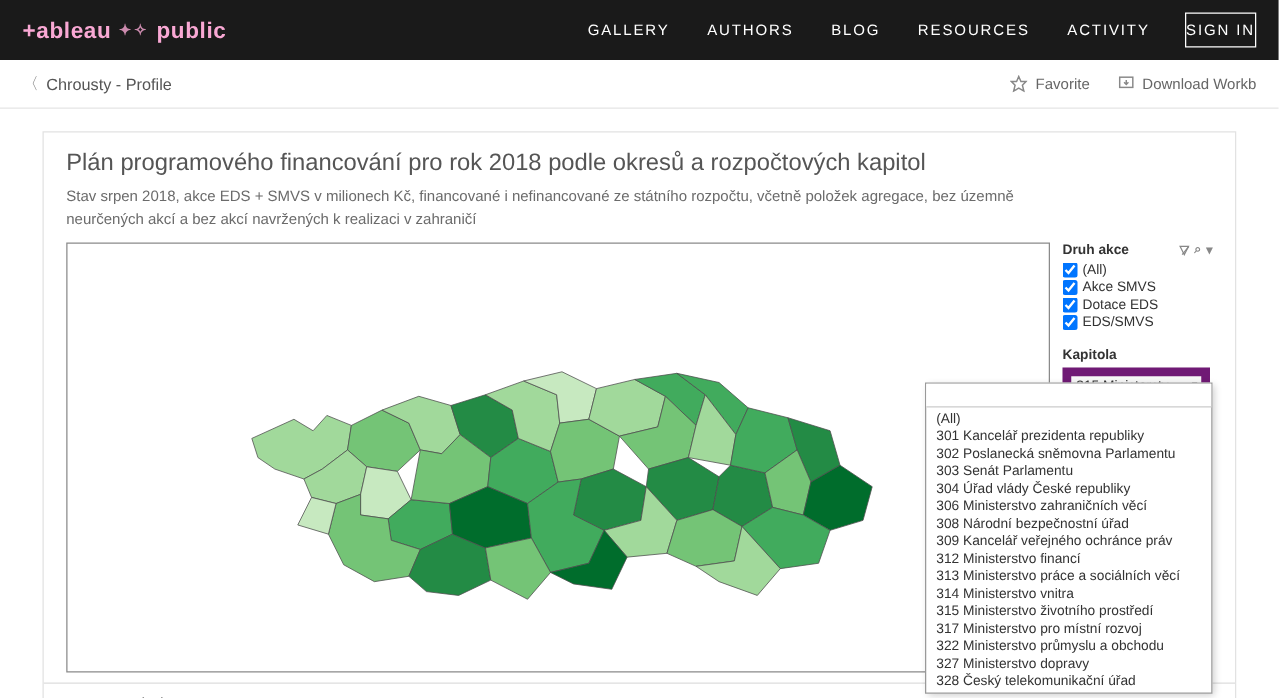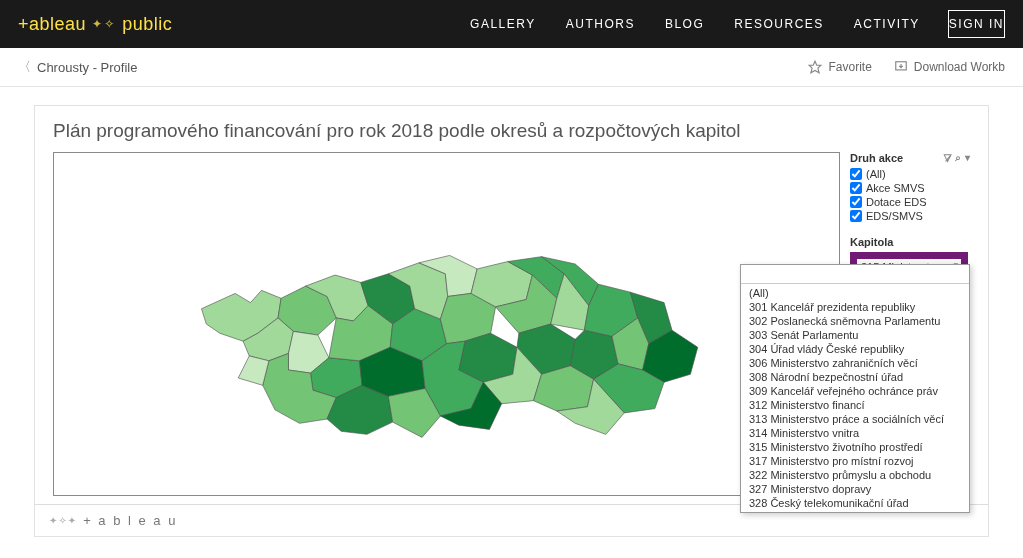--- a/index.html
+++ b/index.html
@@ -1,19 +1,19 @@
 <!DOCTYPE html>
 <html><head>
 <meta charset="utf-8">
 <style>
   * { box-sizing: border-box; margin: 0; padding: 0; }
   body { font-family: "Helvetica Neue", Arial, sans-serif; background: #fff; color: #333; width: 1023px; }
   
   .topnav { background: #1a1a1a; height: 48px; display: flex; align-items: center; padding: 0 18px; }
-  .logo { color: #fde047; font-size: 18px; font-weight: 400; letter-spacing: 0.5px; display: flex; align-items: center; gap: 6px; }
+  .logo { color: #f9a8d4; font-size: 18px; font-weight: 700; letter-spacing: 0.5px; display: flex; align-items: center; gap: 6px; }
   .logo .plus { font-size: 12px; letter-spacing: 2px; opacity: .8; }
   .nav-spacer { flex: 1; }
   .nav-links { display: flex; gap: 30px; }
   .nav-link { color: #fff; font-size: 12px; letter-spacing: 1.5px; text-decoration: none; cursor: pointer; }
   .signin { border: 1px solid #fff; padding: 6px 0; color: #fff; font-size: 12px; letter-spacing: 1.5px; margin-left: 28px; cursor: pointer; }
   
   .subbar { display: flex; align-items: center; padding: 10px 18px; border-bottom: 1px solid #e5e5e5; font-size: 13px; color: #555; }
   .back-chevron { margin-right: 6px; color: #888; }
   .subbar-spacer { flex: 1; }
   .sub-action { display: flex; align-items: center; gap: 6px; color: #666; font-size: 12px; margin-left: 22px; cursor: pointer; }
@@ -81,20 +81,21 @@
         <rect x="3" y="3" width="18" height="14"></rect>
         <path d="M12 7v6m-3-3l3 3 3-3"></path>
       </svg>
     <span>Download Workb</span>
   </div>
 </div>
 
 <div class="viz-wrap">
   <div class="viz-panel">
     <div class="viz-title">Plán programového financování pro rok 2018 podle okresů a rozpočtových kapitol</div>
+    <div class="viz-subtitle">Stav srpen 2018, akce EDS + SMVS v milionech Kč, financované i nefinancované ze státního rozpočtu, včetně položek agregace, bez územně neurčených akcí a bez akcí navržených k realizaci v zahraničí</div>
 
     <div class="viz-body">
       <div class="map-area">
         <svg id="map-svg" viewBox="0 0 880 480" preserveAspectRatio="xMidYMid meet">
             <path d="M40 215 L95 190 L120 205 L138 185 L170 198 L165 230 L132 255 L108 268 L70 255 L48 240 Z" fill="#a1d99b" stroke="#4d4d4d" stroke-width="1"></path>
             <path d="M170 198 L210 178 L245 195 L260 230 L230 258 L190 252 L165 230 Z" fill="#74c476" stroke="#4d4d4d" stroke-width="1"></path>
             <path d="M132 255 L165 230 L190 252 L182 288 L150 300 L118 292 L108 268 Z" fill="#a1d99b" stroke="#4d4d4d" stroke-width="1"></path>
             <path d="M190 252 L230 258 L248 295 L218 320 L182 315 L182 288 Z" fill="#c7e9c0" stroke="#4d4d4d" stroke-width="1"></path>
             <path d="M218 320 L248 295 L298 300 L302 340 L260 360 L222 348 Z" fill="#41ab5d" stroke="#4d4d4d" stroke-width="1"></path>
             <path d="M150 300 L182 288 L182 315 L218 320 L222 348 L260 360 L245 395 L200 402 L160 380 L140 340 Z" fill="#74c476" stroke="#4d4d4d" stroke-width="1"></path>

